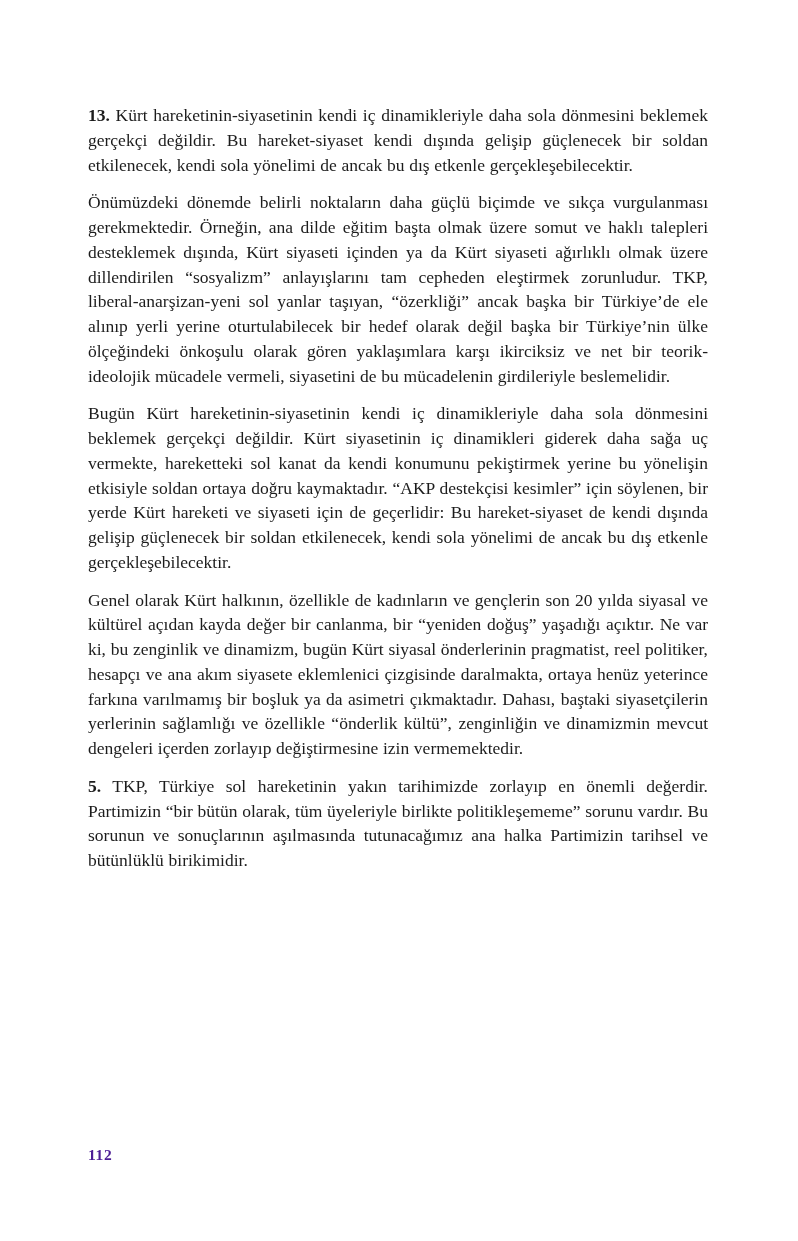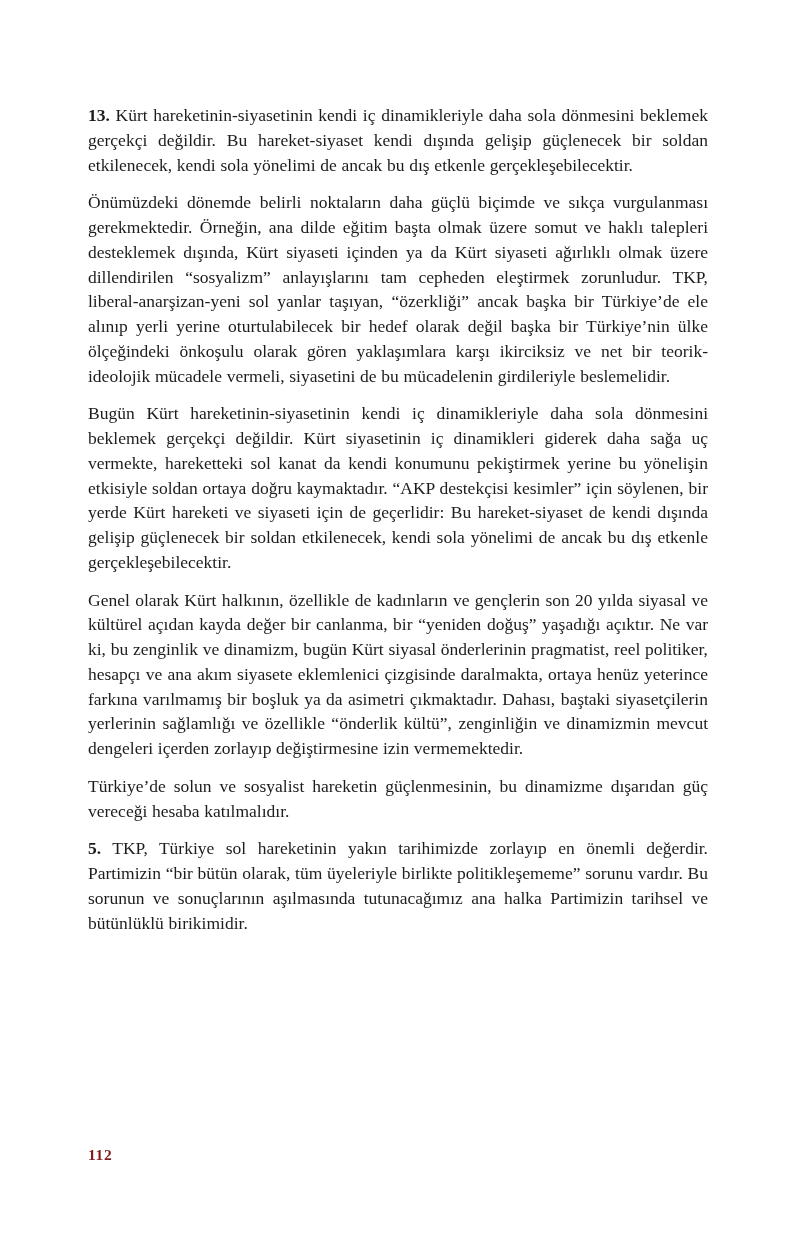--- a/index.html
+++ b/index.html
@@ -40,38 +40,37 @@
     .para strong {
       font-weight: bold;
     }
     .page-number {
       position: absolute;
       left: 88px;
       top: 1146px;
       font-size: 15.5px;
       font-weight: bold;
       letter-spacing: 0.04em;
-      color: #7f1d1d;
+      color: #4c1d95;
     }
   </style>
 </head>
 <body>
 
 <div class="page">
   <div class="text-block">
 
     <p class="para"><strong>13.</strong><span> Kürt hareketinin-siyasetinin kendi iç dinamikleriyle daha sola dönmesini beklemek gerçekçi değildir. Bu hareket-siyaset kendi dışında gelişip güçlenecek bir soldan etkilenecek, kendi sola yönelimi de ancak bu dış etkenle gerçekleşebilecektir.</span></p>
 
 
     <p class="para"><span>Önümüzdeki dönemde belirli noktaların daha güçlü biçimde ve sıkça vurgulanması gerekmektedir. Örneğin, ana dilde eğitim başta olmak üzere somut ve haklı talepleri desteklemek dışında, Kürt siyaseti içinden ya da Kürt siyaseti ağırlıklı olmak üzere dillendirilen “sosyalizm” anlayışlarını tam cepheden eleştirmek zorunludur. TKP, liberal-anarşizan-yeni sol yanlar taşıyan, “özerkliği” ancak başka bir Türkiye’de ele alınıp yerli yerine oturtulabilecek bir hedef olarak değil başka bir Türkiye’nin ülke ölçeğindeki önkoşulu olarak gören yaklaşımlara karşı ikirciksiz ve net bir teorik-ideolojik mücadele vermeli, siyasetini de bu mücadelenin girdileriyle beslemelidir.</span></p>
 
     <p class="para"><span>Bugün Kürt hareketinin-siyasetinin kendi iç dinamikleriyle daha sola dönmesini beklemek gerçekçi değildir. Kürt siyasetinin iç dinamikleri giderek daha sağa uç vermekte, hareketteki sol kanat da kendi konumunu pekiştirmek yerine bu yönelişin etkisiyle soldan ortaya doğru kaymaktadır. “AKP destekçisi kesimler” için söylenen, bir yerde Kürt hareketi ve siyaseti için de geçerlidir: Bu hareket-siyaset de kendi dışında gelişip güçlenecek bir soldan etkilenecek, kendi sola yönelimi de ancak bu dış etkenle gerçekleşebilecektir.</span></p>
 
     <p class="para"><span>Genel olarak Kürt halkının, özellikle de kadınların ve gençlerin son 20 yılda siyasal ve kültürel açıdan kayda değer bir canlanma, bir “yeniden doğuş” yaşadığı açıktır. Ne var ki, bu zenginlik ve dinamizm, bugün Kürt siyasal önderlerinin pragmatist, reel politiker, hesapçı ve ana akım siyasete eklemlenici çizgisinde daralmakta, ortaya henüz yeterince farkına varılmamış bir boşluk ya da asimetri çıkmaktadır. Dahası, baştaki siyasetçilerin yerlerinin sağlamlığı ve özellikle “önderlik kültü”, zenginliğin ve dinamizmin mevcut dengeleri içerden zorlayıp değiştirmesine izin vermemektedir.</span></p>
 
-    <p class="para"><span>Türkiye’de solun ve sosyalist hareketin güçlenmesinin, bu dinamizme dışarıdan güç vereceği hesaba katılmalıdır.</span></p>
 
     <p class="para"><strong>5.</strong><span> TKP, Türkiye sol hareketinin yakın tarihimizde zorlayıp en önemli değerdir. Partimizin “bir bütün olarak, tüm üyeleriyle birlikte politikleşememe” sorunu vardır. Bu sorunun ve sonuçlarının aşılmasında tutunacağımız ana halka Partimizin tarihsel ve bütünlüklü birikimidir.</span></p>
 
   </div>
 
   <div class="page-number">112</div>
 </div>
 
 </body></html>

